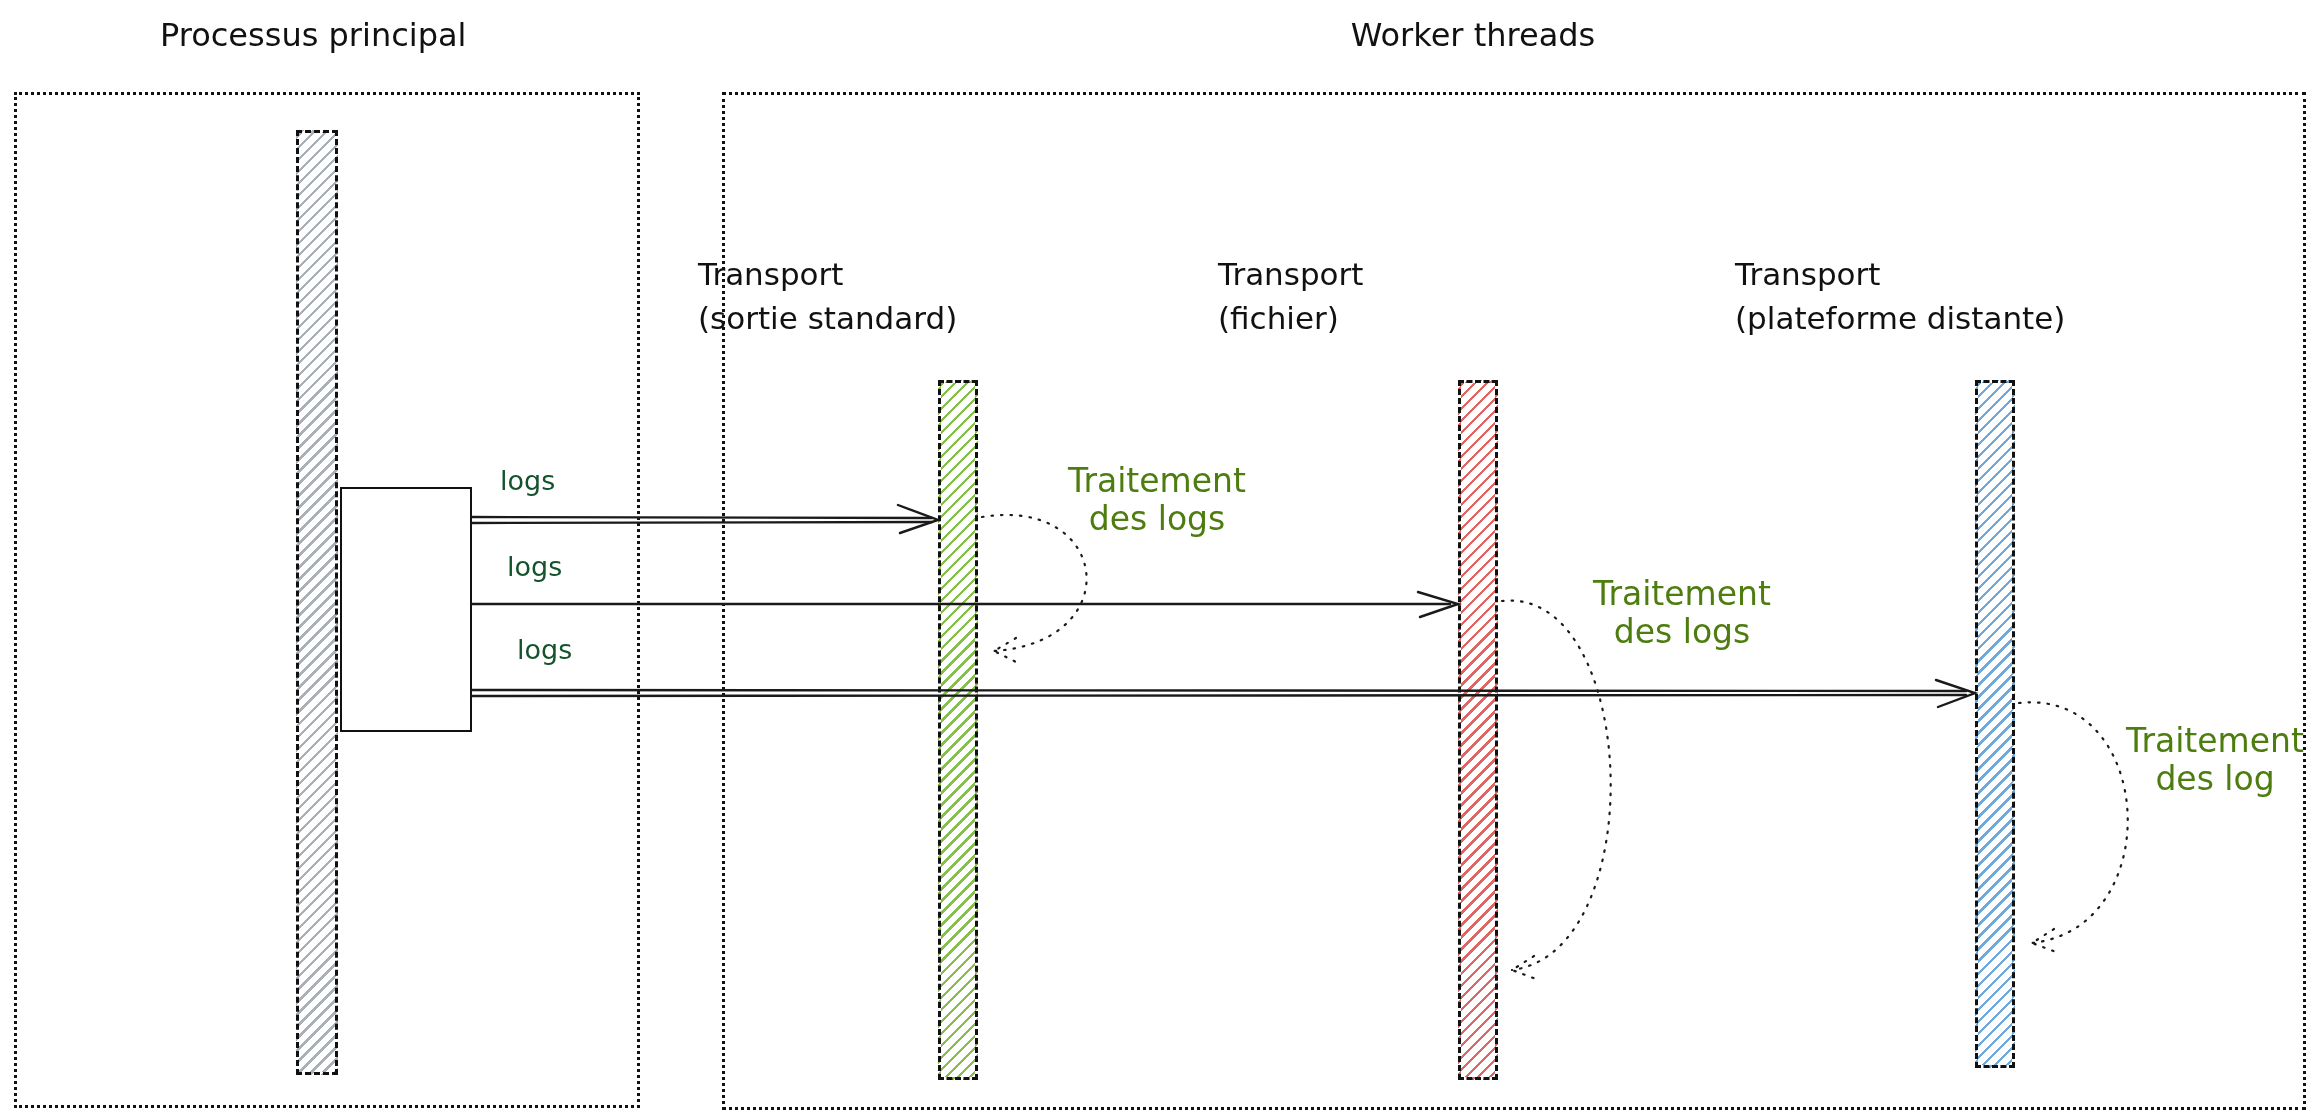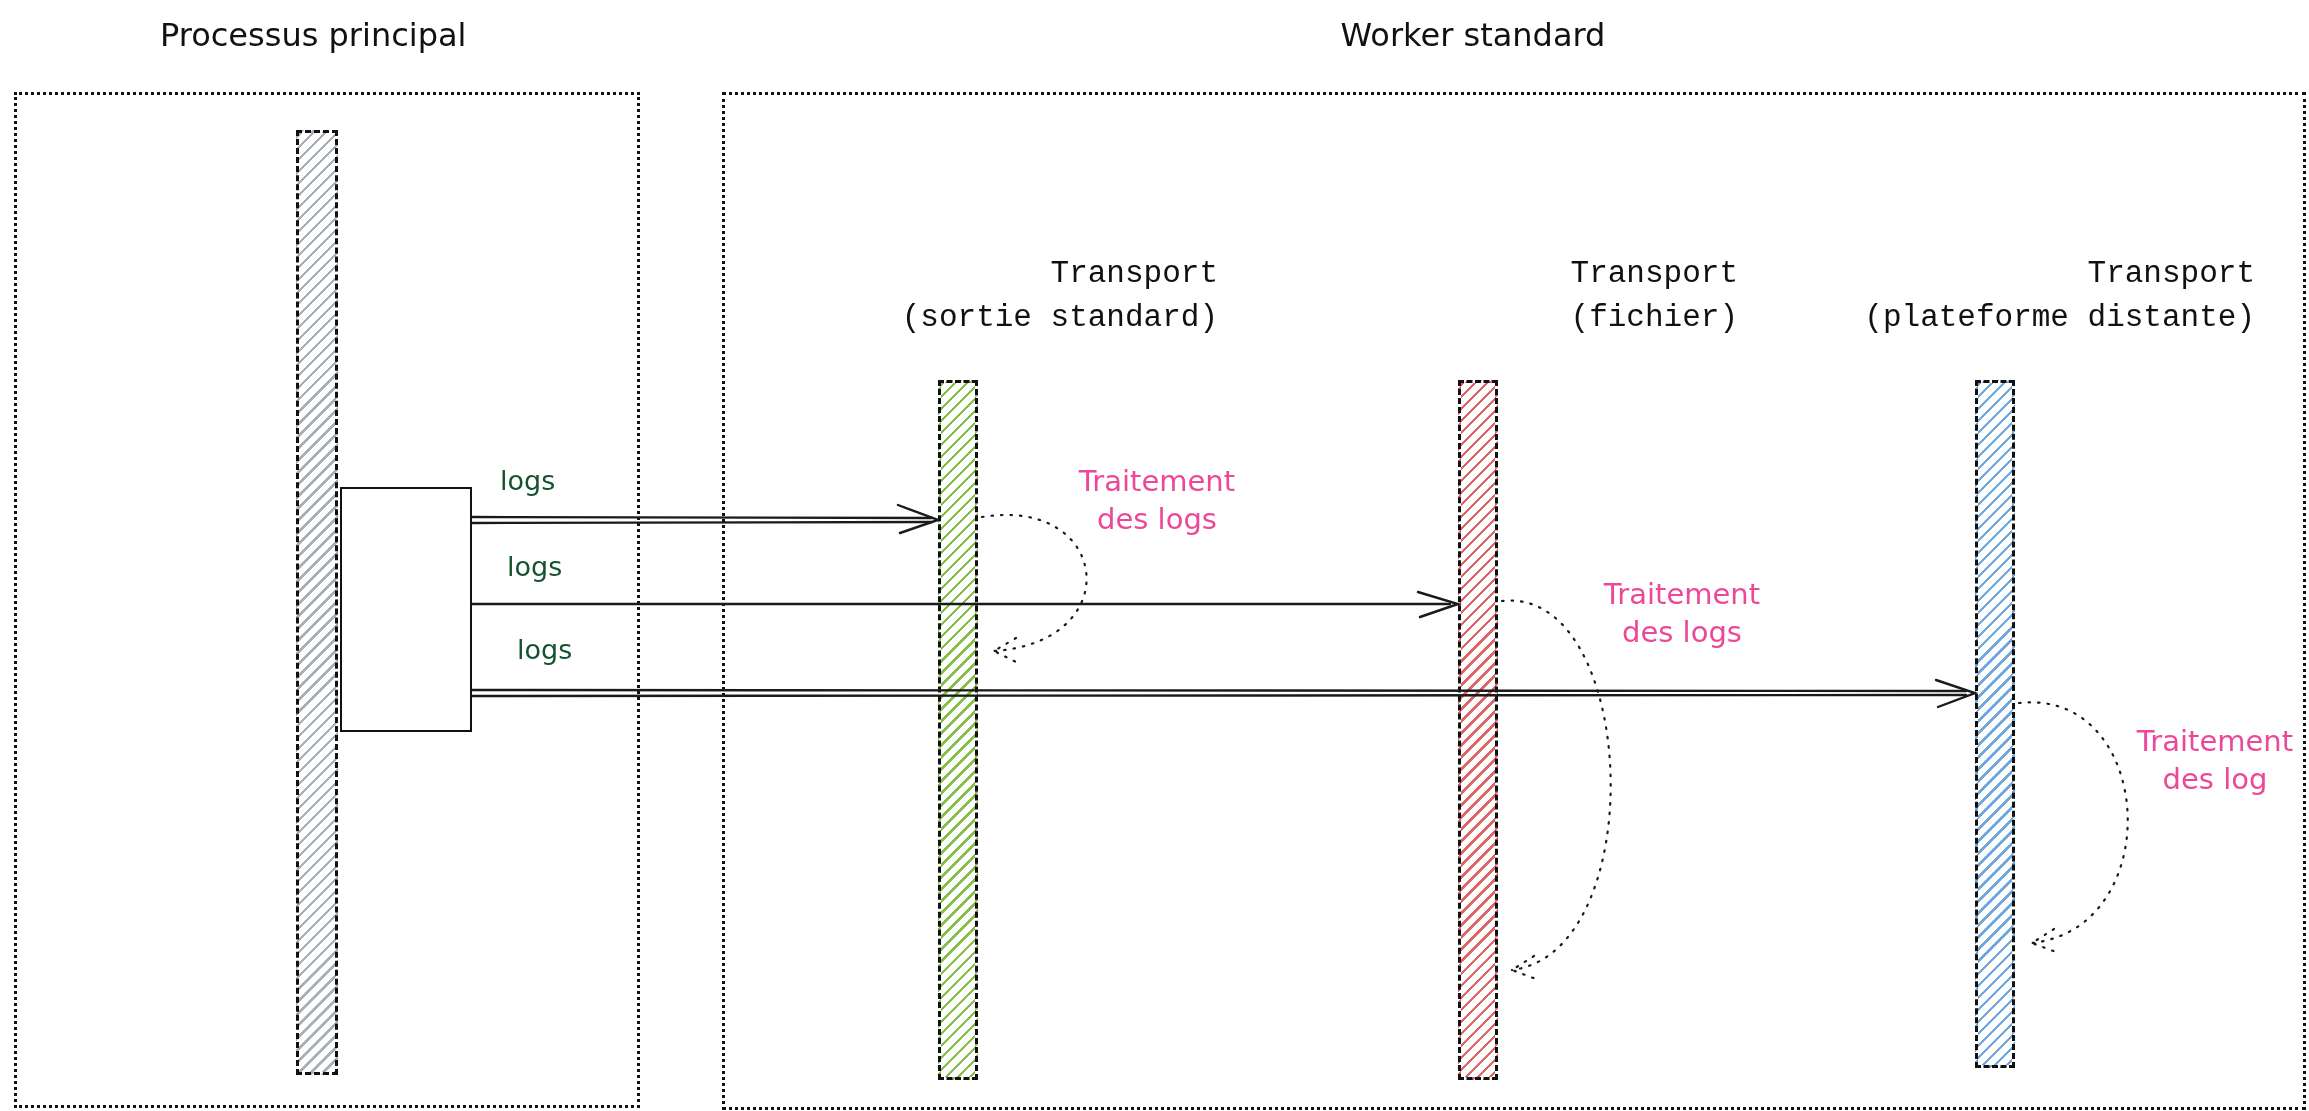--- a/index.html
+++ b/index.html
@@ -27,59 +27,58 @@
   .lifeline {
     position: absolute;
     border: 3px dashed #111;
     background: #fff;
     box-sizing: border-box;
   }
   .lifeline-title {
     position: absolute;
     font-size: 31px;
     line-height: 44px;
-    text-align: right;
+    text-align: left;
     white-space: pre-line;
     color: #111;
-    font-family: Liberation Mono, monospace;
   }
   .activation {
     position: absolute;
     border: 2.5px solid #111;
     background: #ffffff;
     box-sizing: border-box;
   }
   .msg-label {
     position: absolute;
     font-size: 27px;
     color: #14532d;
     white-space: nowrap;
   }
   .loop-label {
     position: absolute;
-    font-size: 29px;
+    font-size: 33px;
     line-height: 38px;
     text-align: center;
     white-space: pre-line;
-    color: #ec4899;
+    color: #4d7c0f;
   }
   .layer-svg {
     position: absolute;
     left: 0; top: 0;
     width: 2309px; height: 1111px;
     pointer-events: none;
   }
 </style>
 </head>
 <body>
 
 <div class="canvas">
 
   <div class="group-title" style="left:160px; top:16px; width:300px;">Processus principal</div>
-  <div class="group-title" style="left:1323px; top:16px; width:300px;">Worker standard</div>
+  <div class="group-title" style="left:1323px; top:16px; width:300px;">Worker threads</div>
 
   <div class="group-box" style="left:14px; top:92px; width:620px; height:1010px;"></div>
   <div class="group-box" style="left:722px; top:92px; width:1578px; height:1012px;"></div>
 
   <div class="lifeline" style="left: 296px; top: 130px; width: 42px; height: 945px; background: repeating-linear-gradient(135deg, rgb(169, 176, 184) 0px, rgb(169, 176, 184) 2.5px, transparent 2.5px, transparent 8.5px);"></div>
 
   <div class="lifeline-title" style="left:698px; top:252px; width:520px;">Transport
 (sortie standard)</div>
   <div class="lifeline" style="left: 938px; top: 380px; width: 40px; height: 700px; background: repeating-linear-gradient(135deg, rgb(134, 191, 74) 0px, rgb(134, 191, 74) 2.5px, transparent 2.5px, transparent 8.5px);"></div>
 

